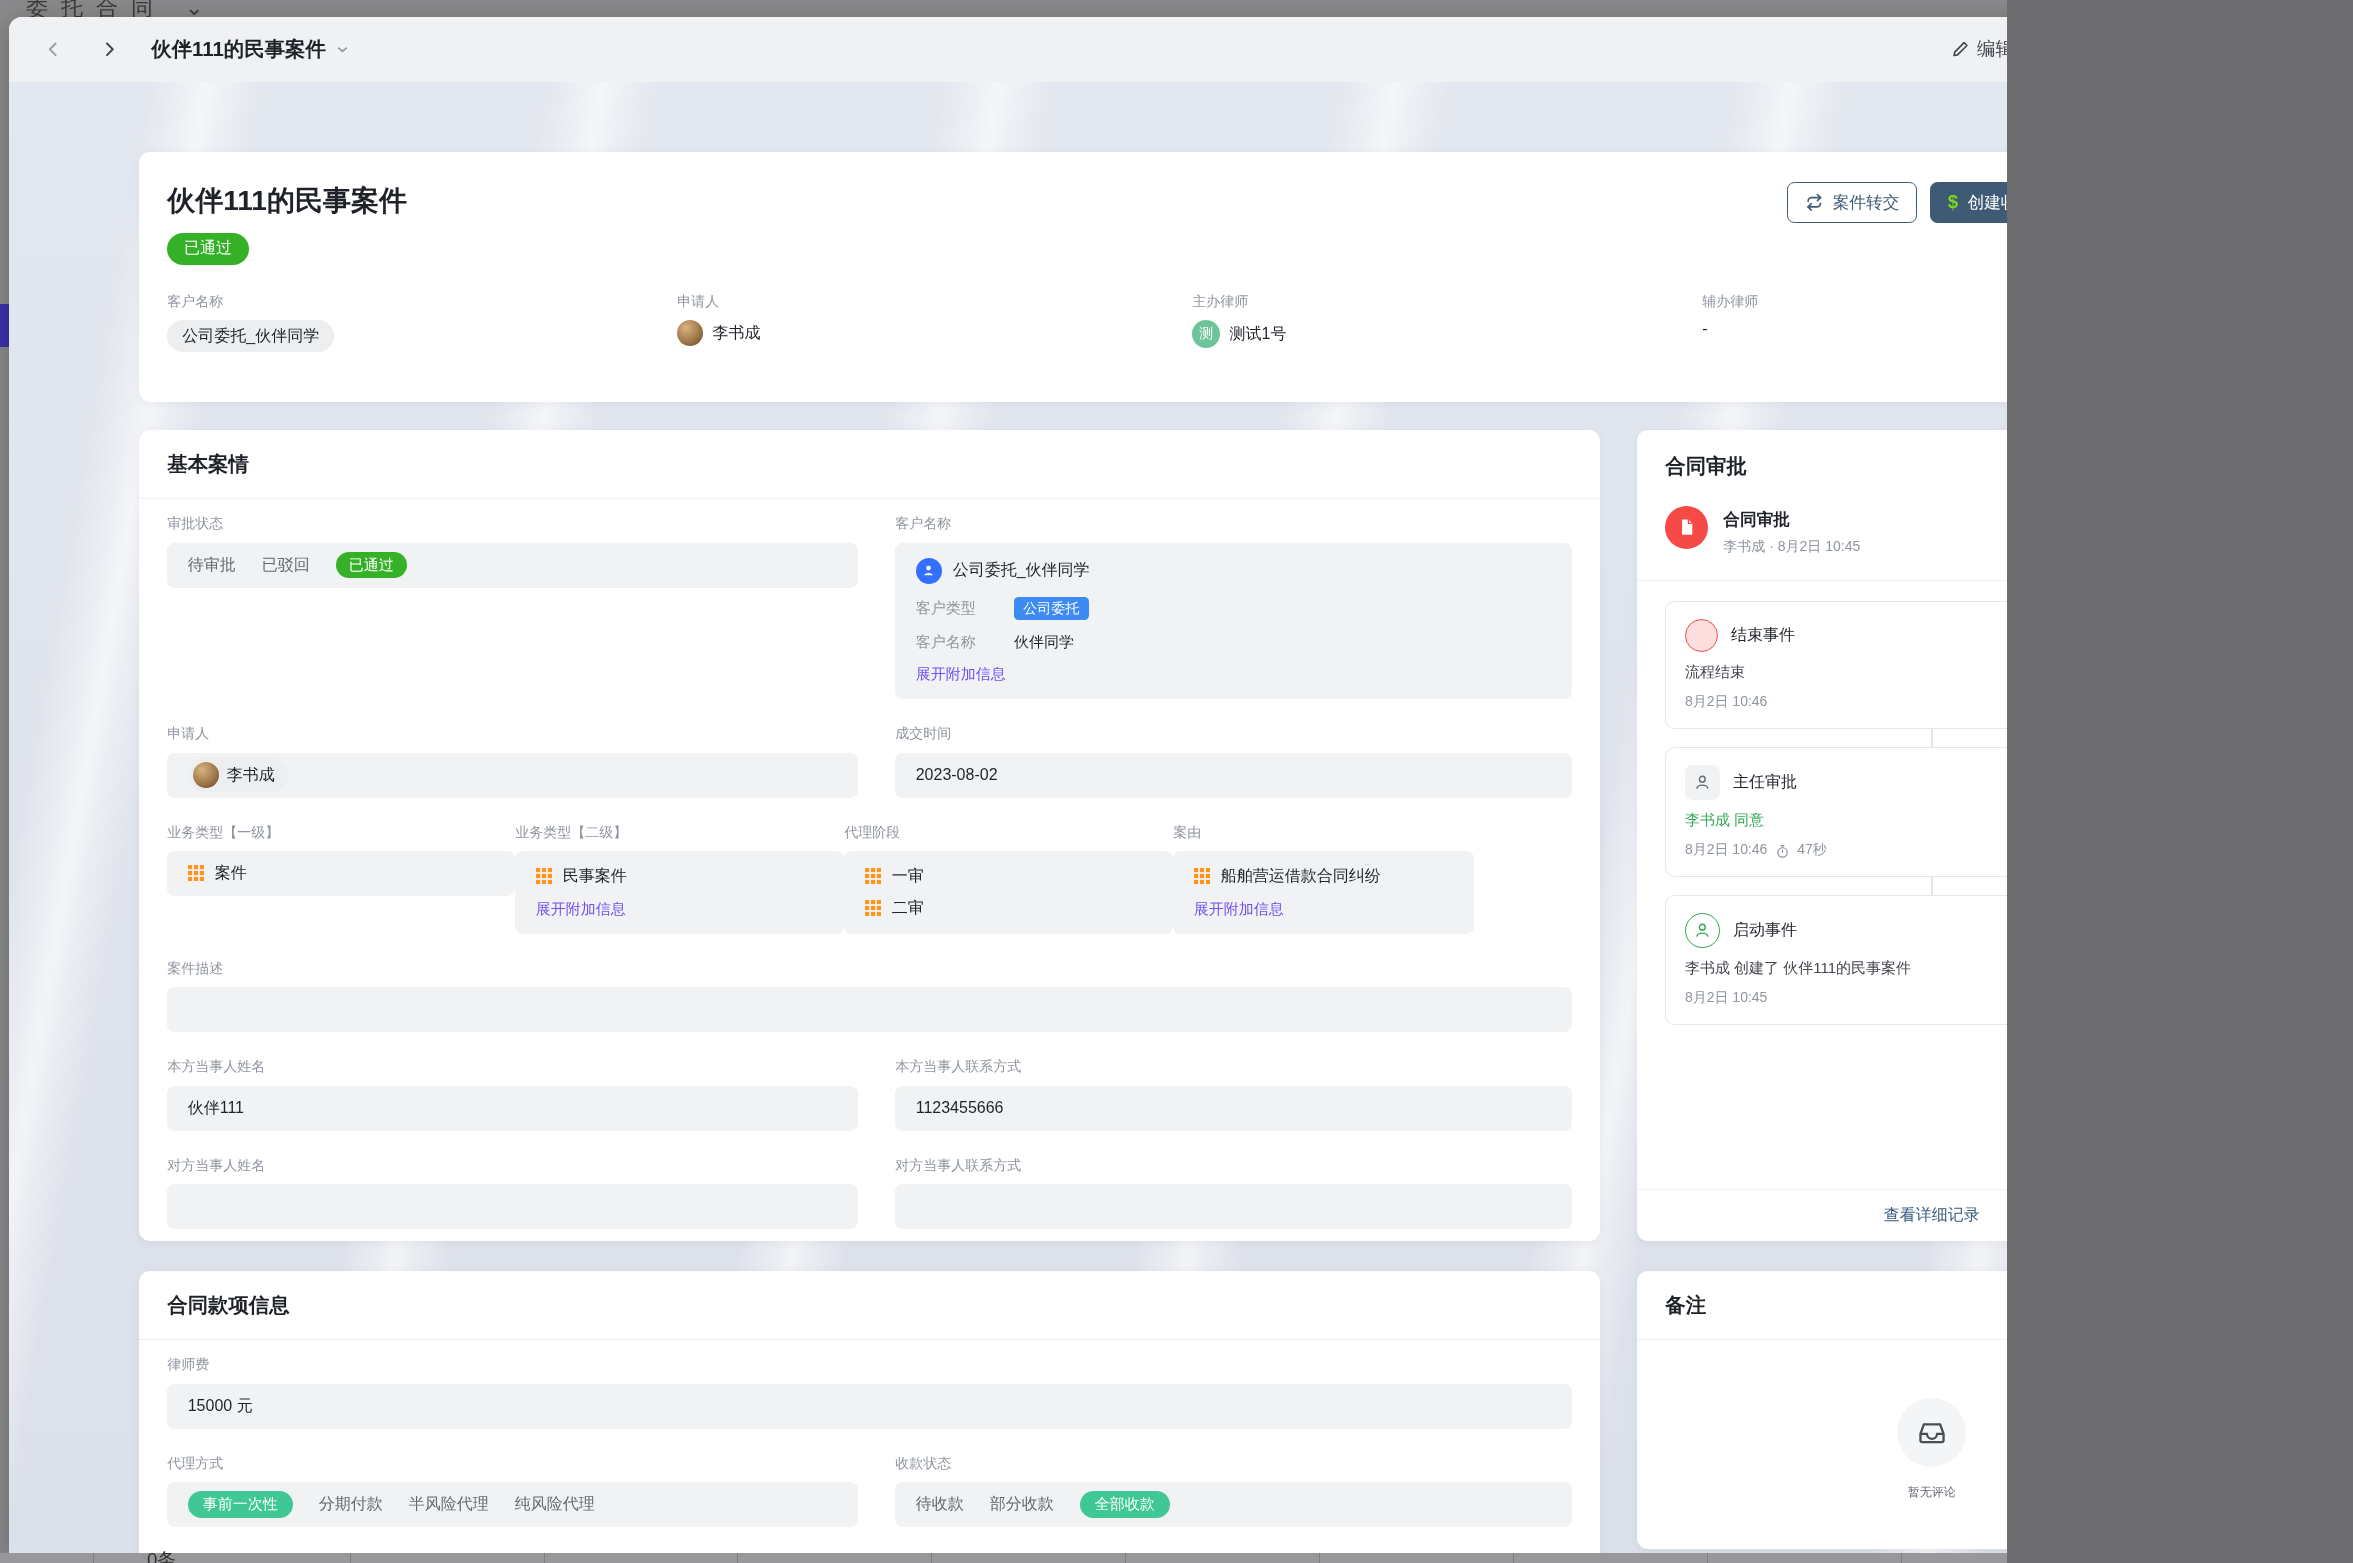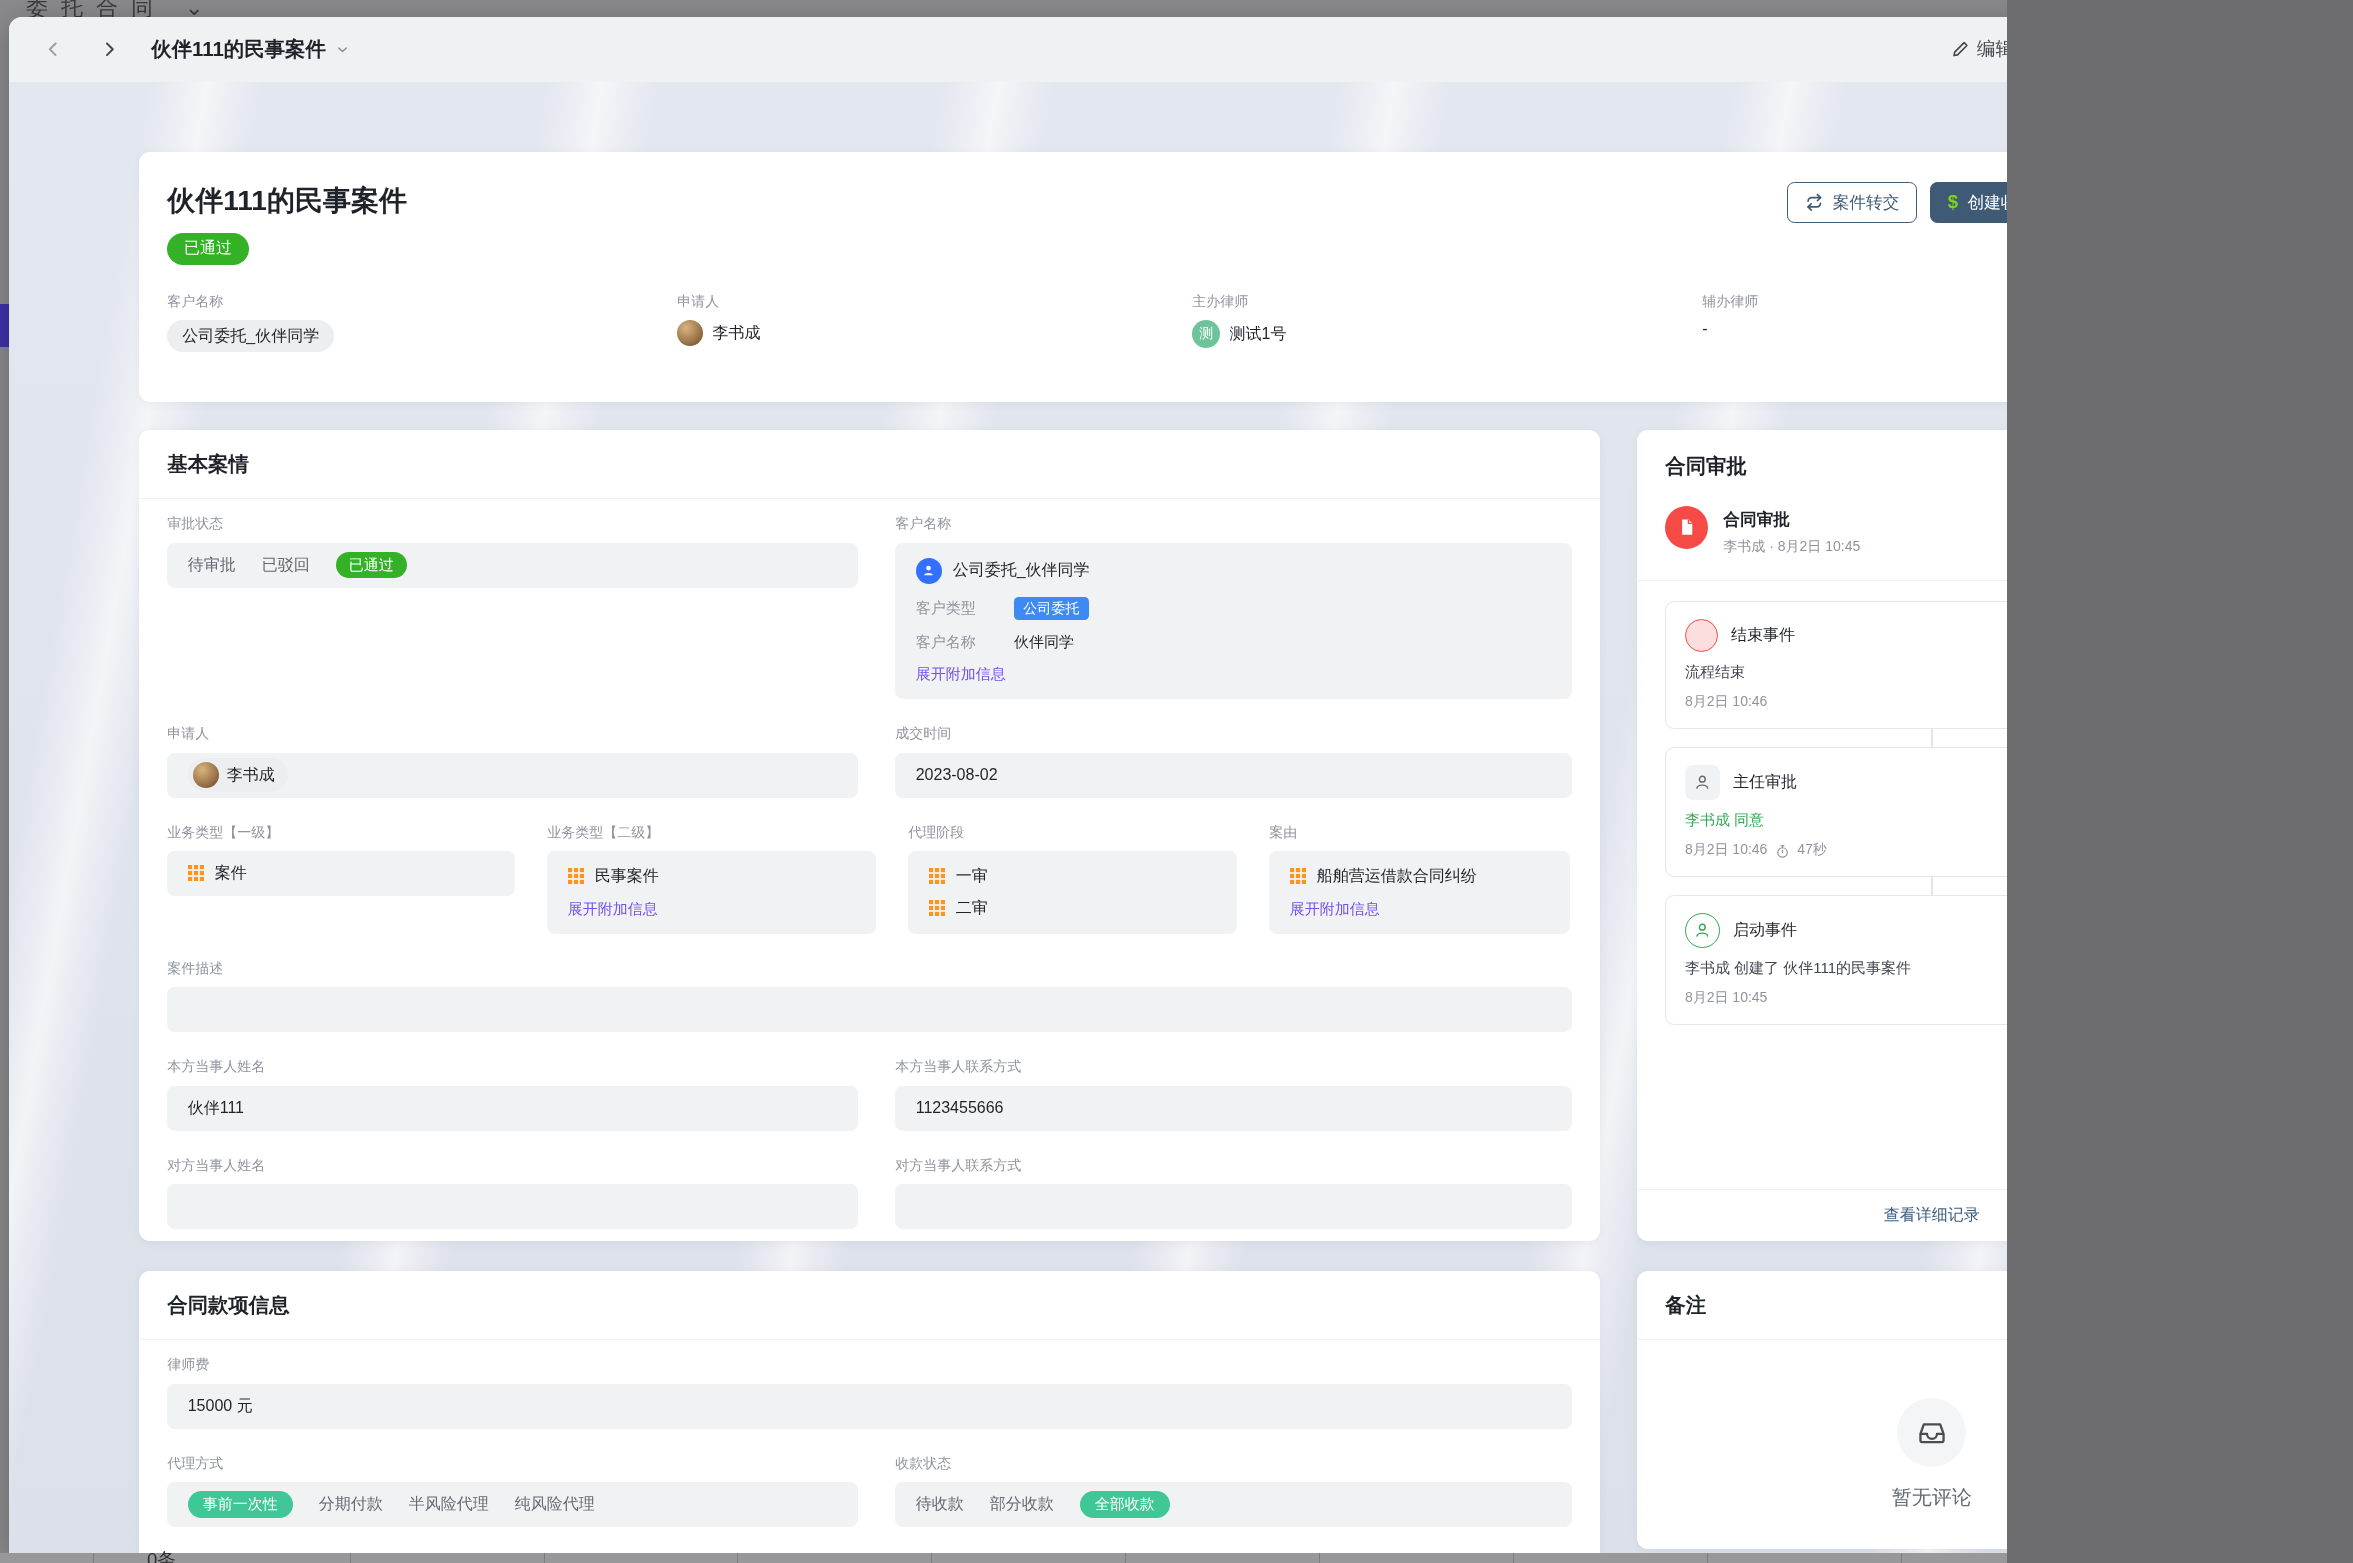--- a/index.html
+++ b/index.html
@@ -65,21 +65,21 @@
   .tickets b:last-child{top:6.5px;left:0;transform:rotate(6deg);}
 
   
   .lab{font-size:14px;color:var(--lbl);margin-bottom:9.3px;}
   .box{background:var(--boxbg);border-radius:7.4px;min-height:45px;display:flex;align-items:center;gap:26px;padding:0 20.4px;font-size:16px;color:var(--txt);}
   .box.col{display:block;padding:15px 20.4px;}
   .opt{color:var(--sub);}
   .selg{background:var(--green);color:#fff;border-radius:927px;padding:3.7px 13px;font-size:15px;}
   .selt{background:var(--teal);color:#fff;border-radius:927px;padding:3.7px 15px;font-size:15px;}
   .row2{display:grid;grid-template-columns:691px 677px;column-gap:37px;margin-top:26px;}
-  .row4{display:grid;grid-template-columns:348px 329px 329px 301px;column-gap:32px;margin-top:26px;}
+  .row4{display:grid;grid-template-columns:348px 329px 329px 301px;margin-top:26px;}
   .mt0{margin-top:0;}
   .bluecirc{width:26px;height:26px;border-radius:50%;background:#3370ff;display:inline-flex;align-items:center;justify-content:center;flex:none;}
   .kv{display:flex;align-items:center;gap:9.3px;margin-top:13px;font-size:15px;}
   .kv .k{color:var(--lbl);width:89px;flex:none;}
   .tagb{background:var(--blue);color:#fff;border-radius:4.6px;padding:2.8px 9.3px;font-size:14px;}
   .plink{display:inline-block;margin-top:13px;color:var(--purple);font-size:15px;cursor:pointer;}
   .grid9{width:16px;height:16px;flex:none;}
   .irow{display:flex;align-items:center;gap:11px;font-size:16px;color:var(--txt);}
   .irow + .irow{margin-top:11px;}
 
@@ -103,21 +103,21 @@
   .ev .tm{margin-top:11px;font-size:14px;color:var(--lbl);display:flex;align-items:flex-end;gap:7.4px;}
   .endcirc{width:33px;height:33px;border-radius:50%;background:#fbdedd;border:1.9px solid var(--red);flex:none;}
   .sqperson{width:35px;height:35px;border-radius:7.4px;background:#f1f2f4;color:#646a73;display:flex;align-items:center;justify-content:center;flex:none;}
   .greencirc{width:35px;height:35px;border-radius:50%;border:1.9px solid var(--ok);color:var(--ok);display:flex;align-items:center;justify-content:center;flex:none;}
   .conn{width:1.9px;height:18.6px;background:#e3e4e8;margin:0 auto;}
   .afoot{border-top:0.9px solid var(--line);padding:15px 0;text-align:center;font-size:16px;color:#3b5d80;cursor:pointer;}
 
   
   .empty{display:flex;flex-direction:column;align-items:center;margin-top:58px;}
   .emptycirc{width:69px;height:69px;border-radius:50%;background:#f4f5f6;display:flex;align-items:center;justify-content:center;color:#4a4d52;}
-  .empty .tx{margin-top:16.7px;font-size:20px;color:var(--sub);}
+  .empty .tx{margin-top:16.7px;font-size:12px;color:var(--sub);}
 
   svg{display:block;}
 </style>
 </head>
 <body>
 
 <div class="screen">
 
   <div class="top-strip">
     <span class="tl">委托合同 ⌄</span>

